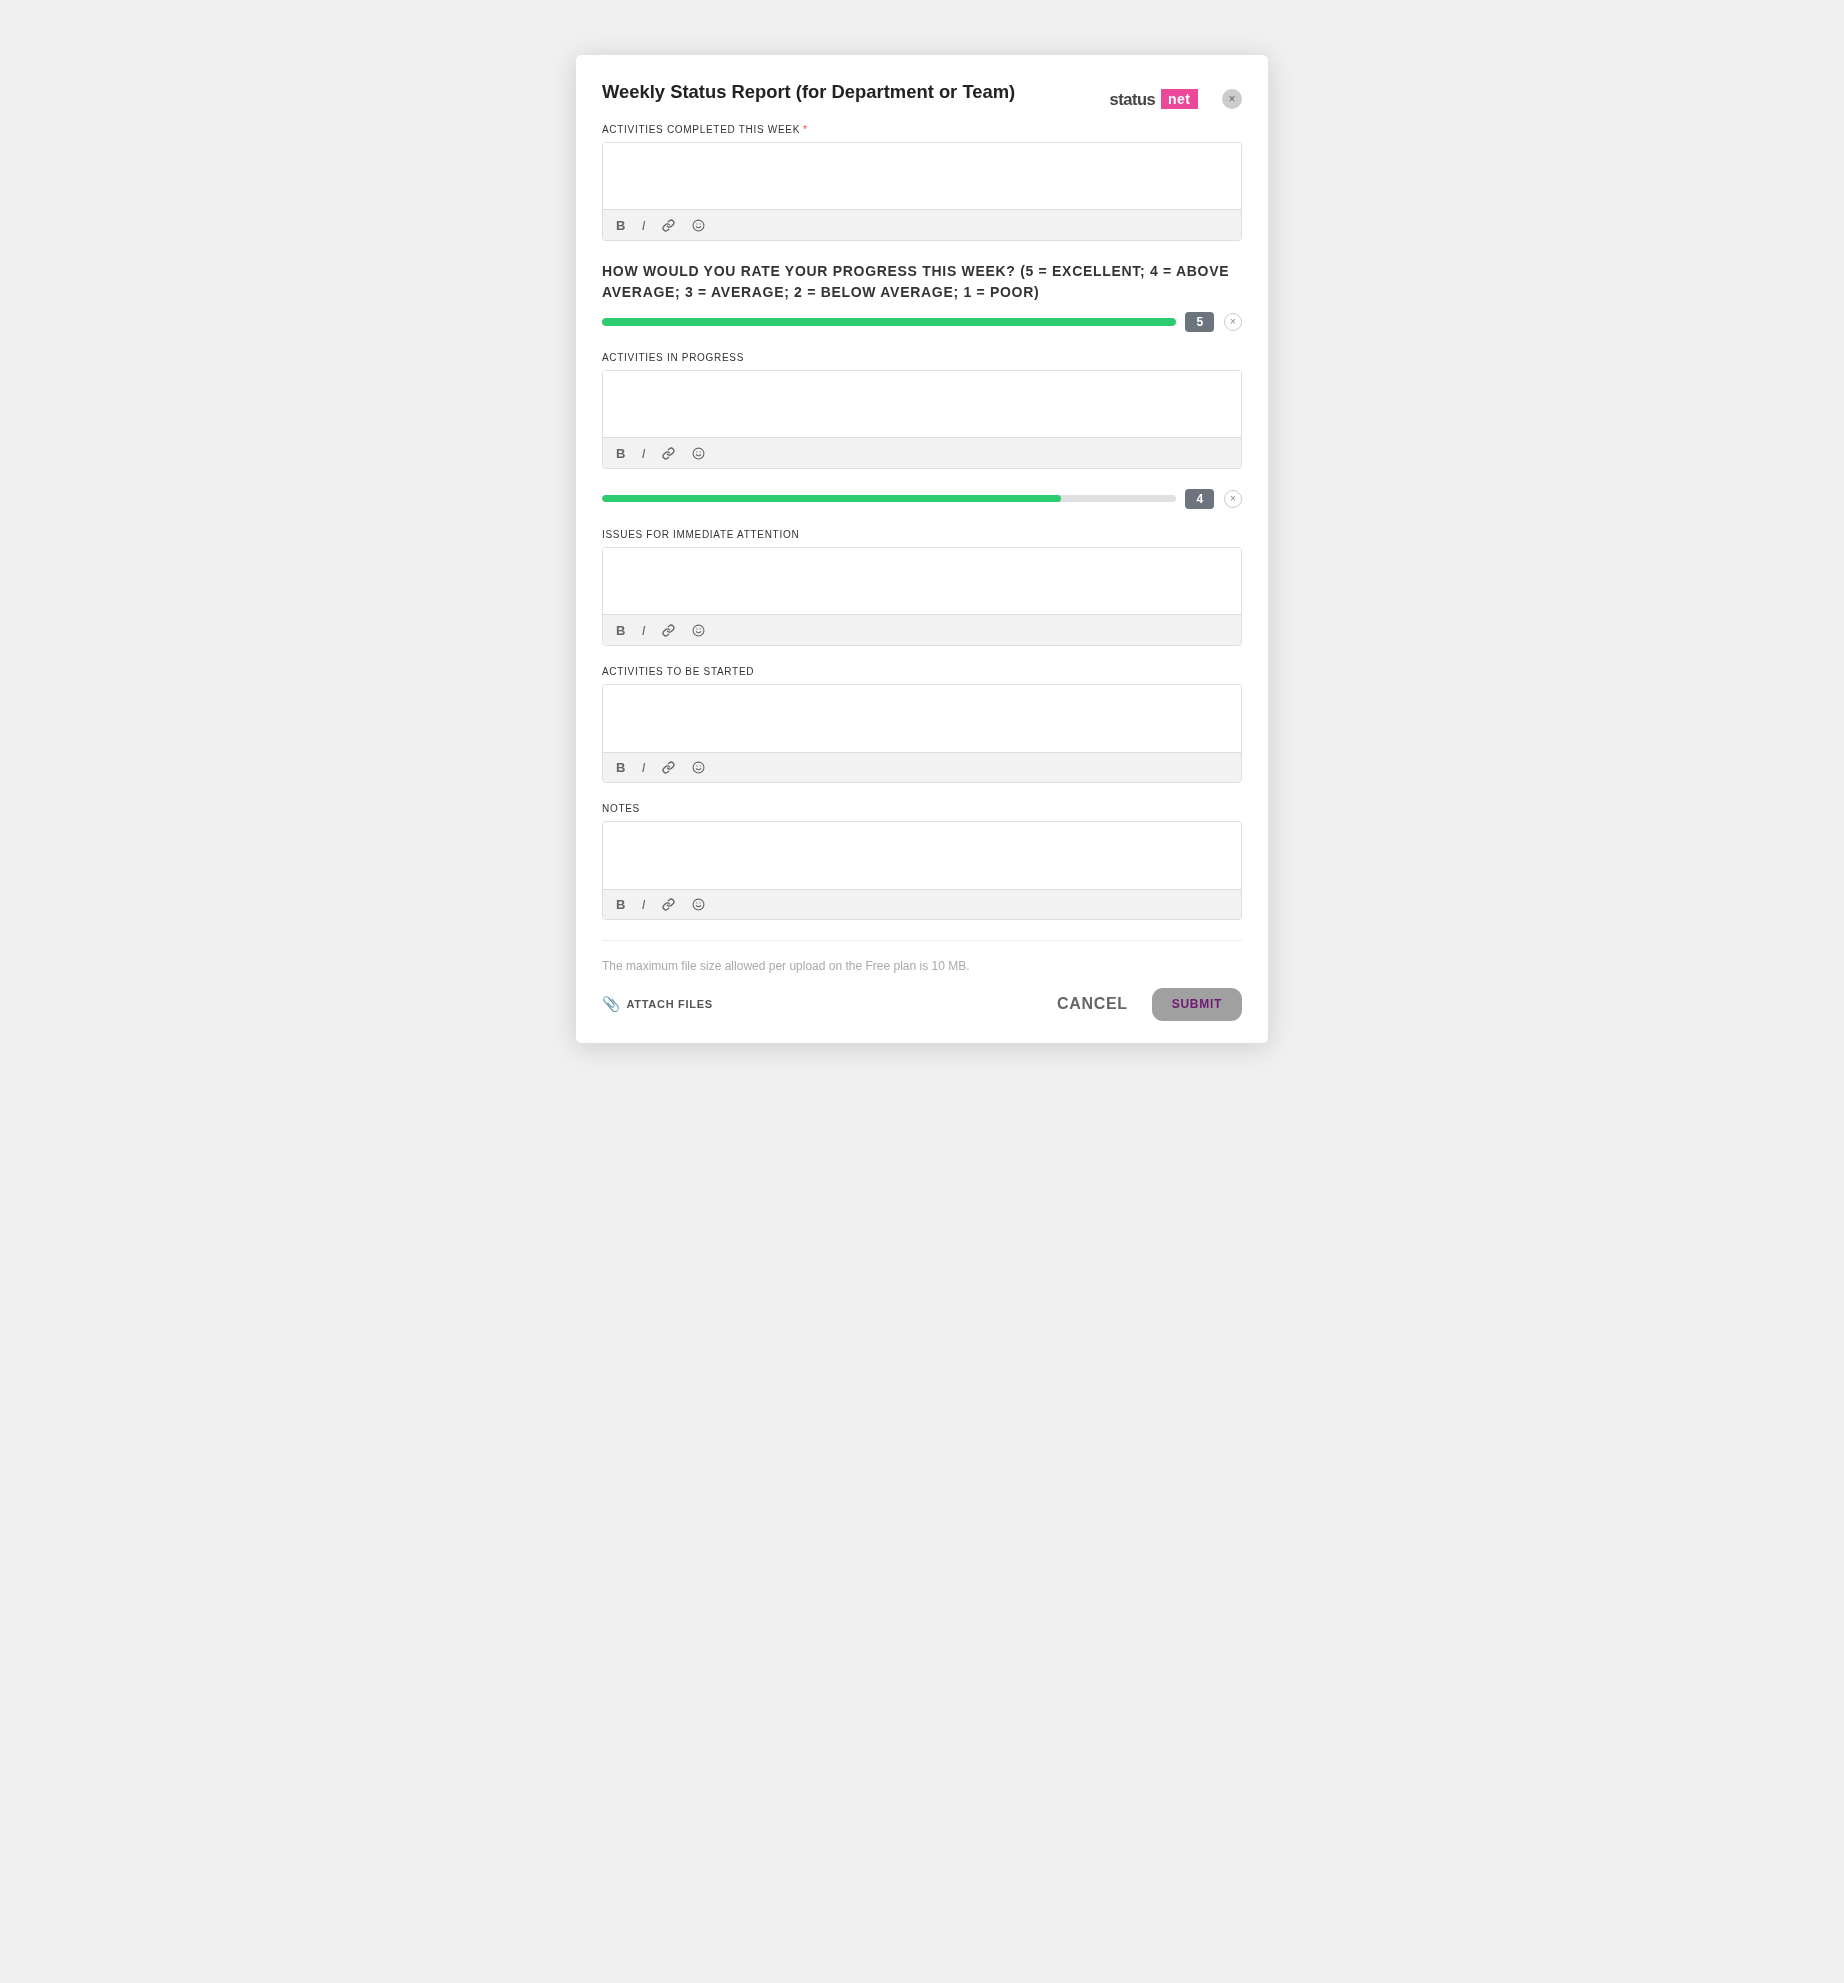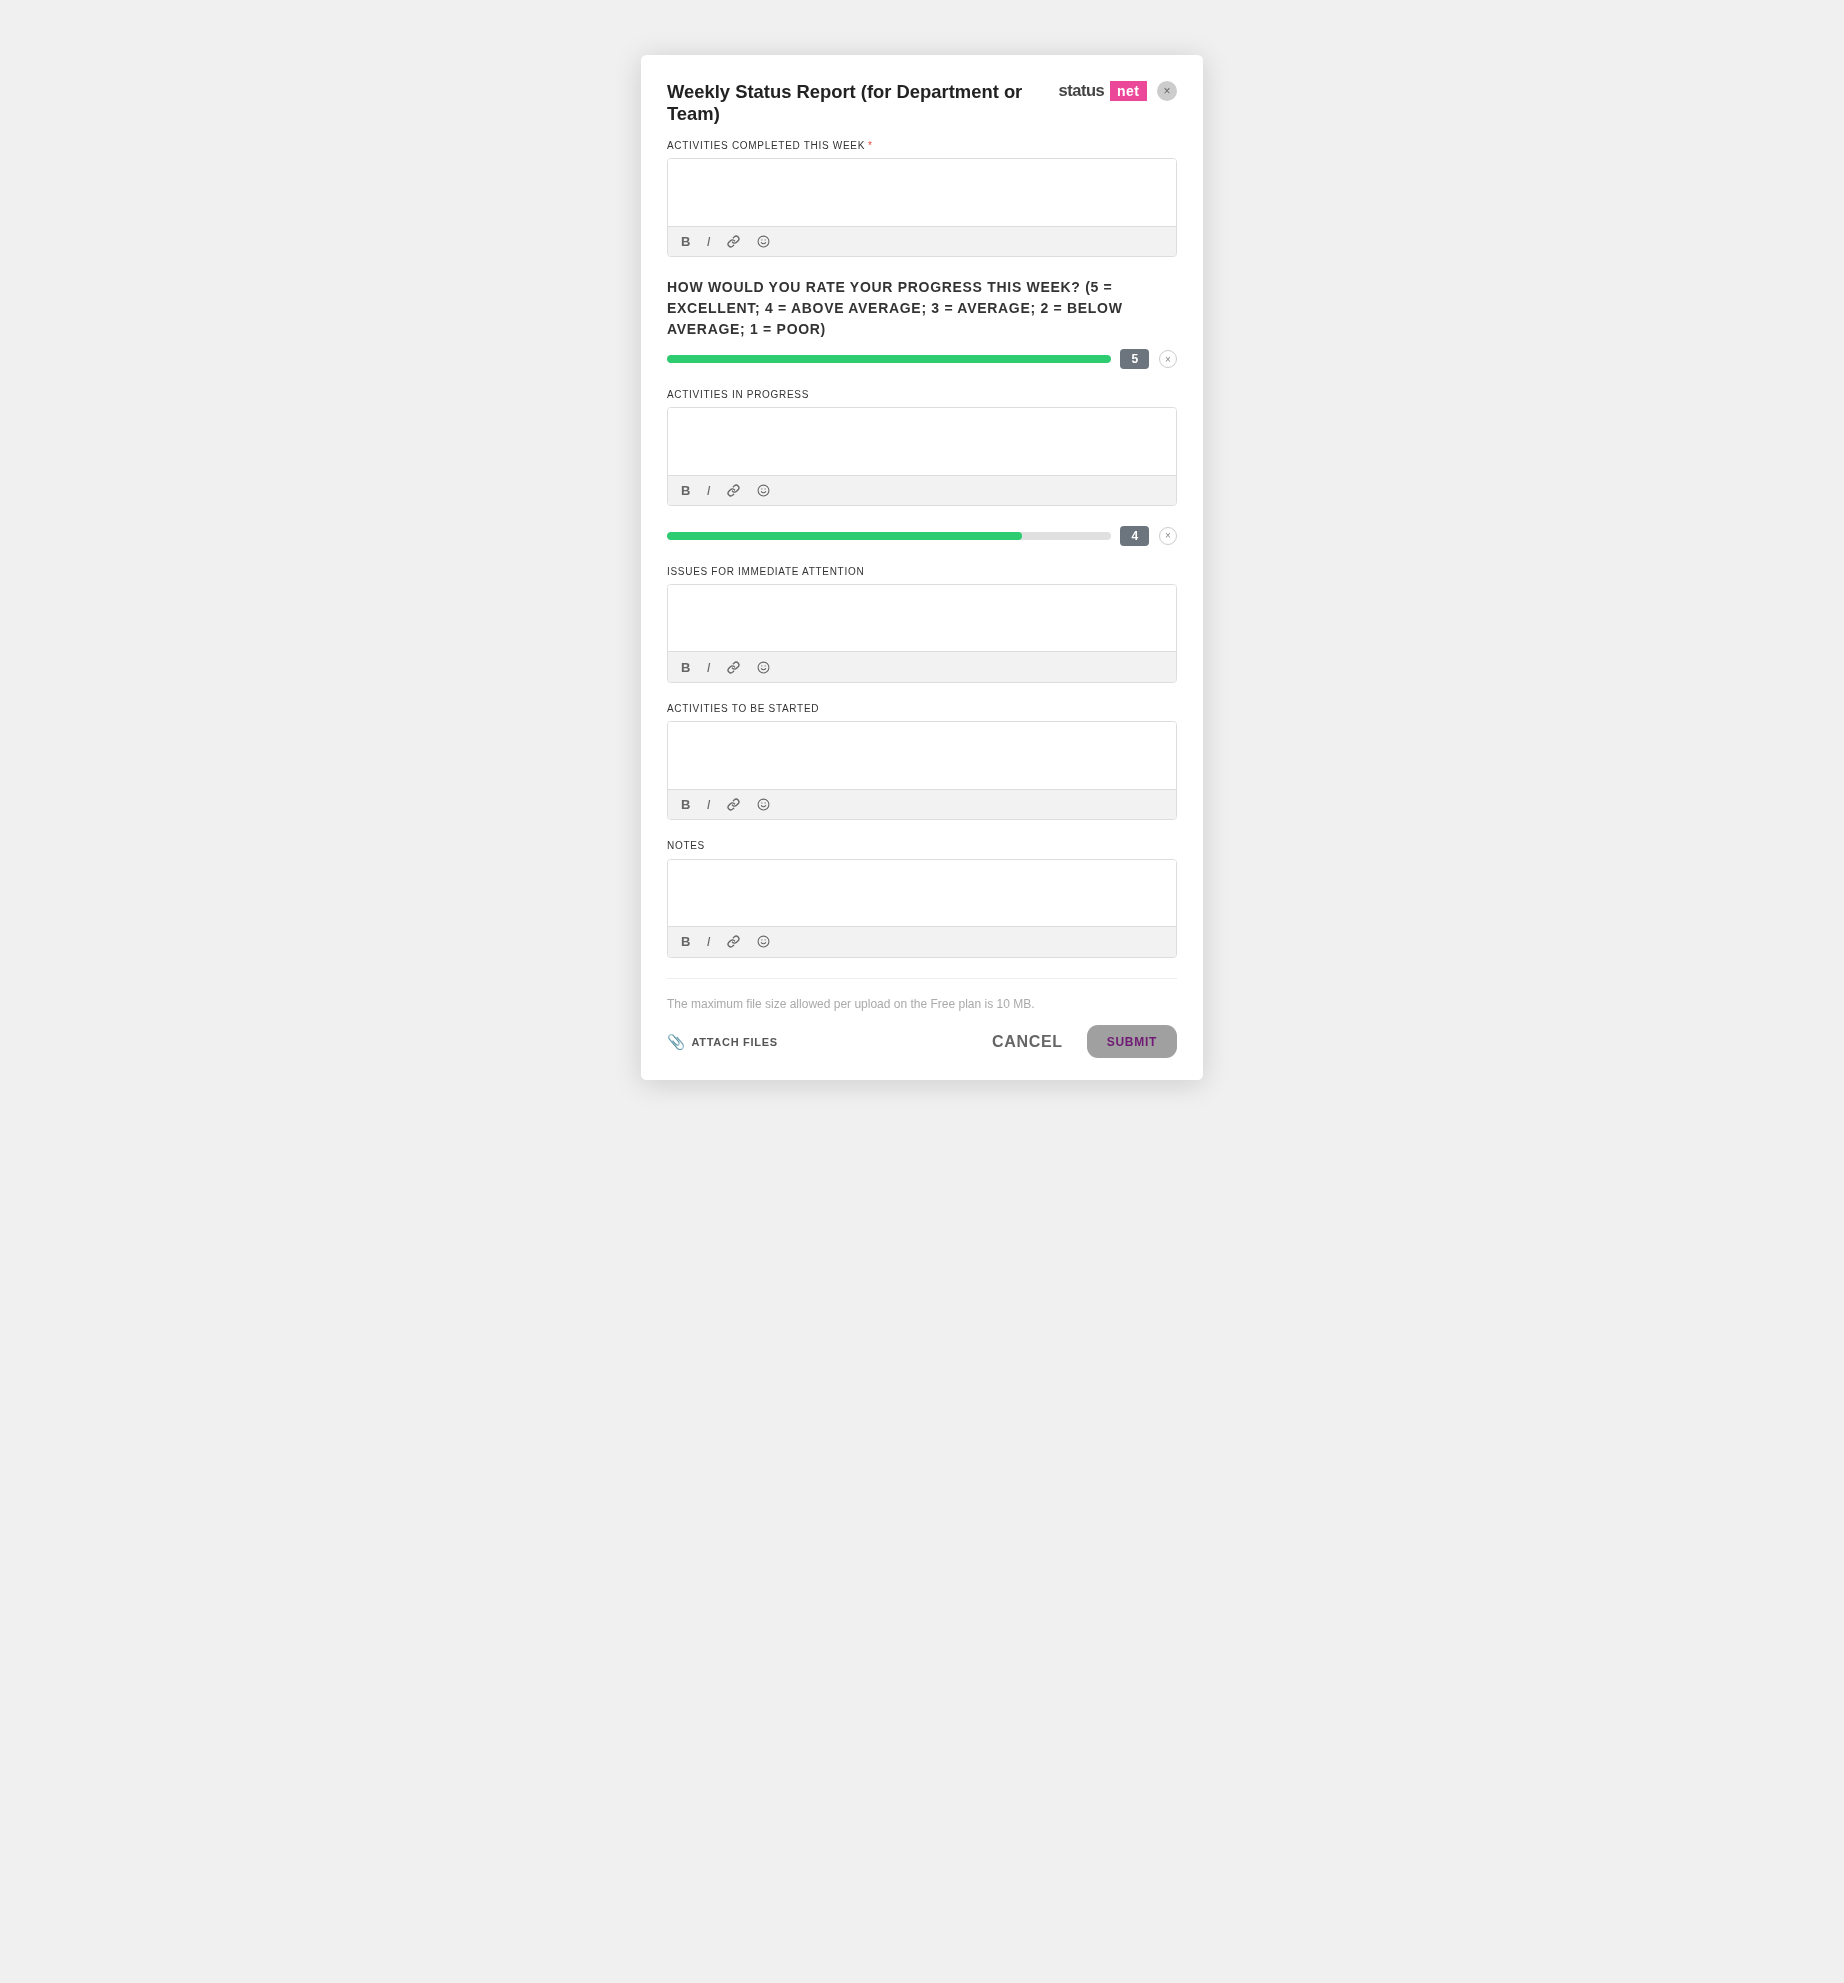--- a/index.html
+++ b/index.html
@@ -11,21 +11,21 @@
       justify-content: center;
       align-items: flex-start;
       min-height: 100vh;
       padding: 55px 18.4px;
     }
 
     .modal-wrapper {
       background: #fff;
       border-radius: 5.5px;
       box-shadow: 0 3.7px 27.5px rgba(0,0,0,0.15);
-      width: 562px;
+      width: 692px;
       position: relative;
       padding: 26px 26px 22px;
     }
 
     .modal-header {
       display: flex;
       justify-content: space-between;
       align-items: flex-start;
       margin-bottom: 14.7px;
     }
@@ -68,22 +68,23 @@
       align-items: center;
       justify-content: center;
       font-size: 12px;
       color: #666;
       margin-left: 9.2px;
       flex-shrink: 0;
     }
 
     .header-right {
       display: flex;
-      align-items: flex-start;
-      gap: 1px;
+      align-items: flex-end;
+      gap: 15px;
+      margin-top: 8px;
     }
 
     .section-label {
       font-size: 10px;
       font-weight: 400;
       letter-spacing: 0.7px;
       color: #333;
       margin-bottom: 7.3px;
       text-transform: uppercase;
     }

